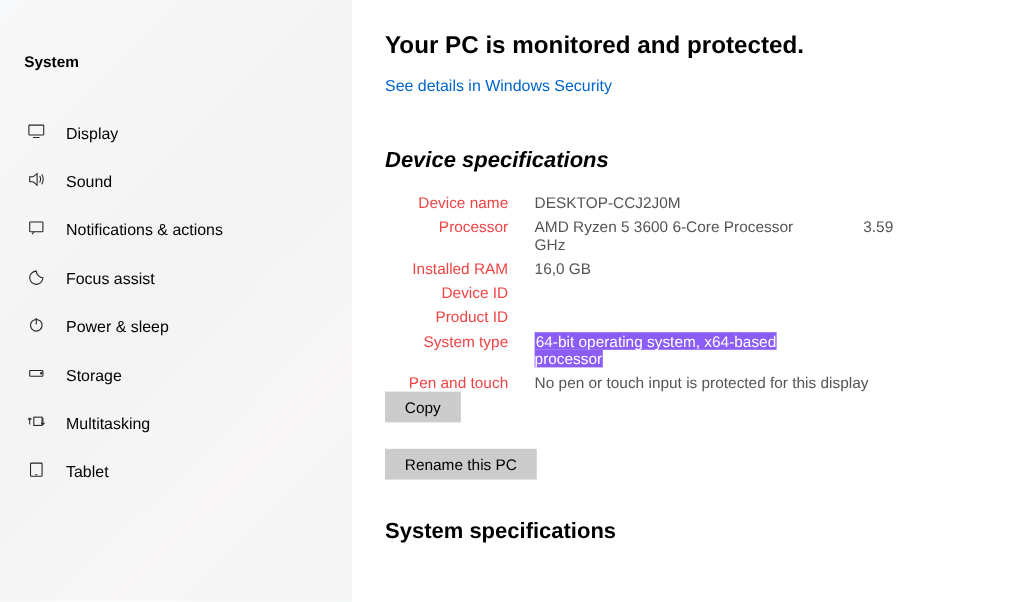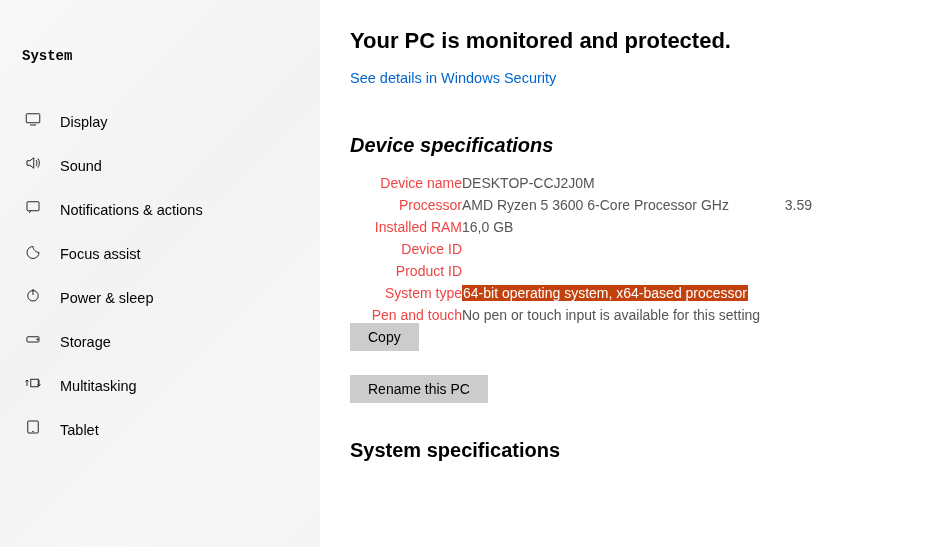--- a/index.html
+++ b/index.html
@@ -40,21 +40,20 @@
     background: transparent;
   }
   .search .mag {
     width: 16px; height: 16px;
     color: #555;
   }
   .section-title {
     font-weight: 600;
     font-size: 14px;
     margin: 30px 0 22px 6px;
-    font-family: Liberation Mono, monospace;
   }
   .nav { margin-top: 12px; }
   .nav-item {
     display: flex;
     align-items: flex-end;
     height: 44px;
     padding: 0 6px;
     cursor: pointer;
     font-size: 14.5px;
   }
@@ -92,24 +91,24 @@
     margin: 36px 0 0 0;
   }
   .specs {
     display: grid;
     grid-template-columns: 112px 290px 60px;
     row-gap: 6px;
     column-gap: 0;
     font-size: 14px;
   }
   .spec-label { color: #ef4444; text-align: right; }
-  .spec-val { color: #555; }
+  .spec-val { color: #555; margin-left: 24px; }
   .spec-extra { color: #555; text-align: right; }
   .hl {
-    background: #c2410c;
+    background: #8b5cf6;
     color: #fff;
     padding: 0 1px;
   }
   .btn {
     display: inline-block;
     background: #ccc;
     border: none;
     font-family: inherit;
     font-size: 14px;
     padding: 6px 18px;
@@ -232,21 +231,21 @@
 
       <div class="spec-label">Product ID</div>
       <div class="spec-val"></div>
       <div class="spec-extra"></div>
 
       <div class="spec-label">System type</div>
       <div class="spec-val"><span class="hl">64-bit operating system, x64-based processor</span></div>
       <div class="spec-extra"></div>
 
       <div class="spec-label">Pen and touch</div>
-      <div class="spec-val" style="grid-column: span 2">No pen or touch input is available for this setting</div>
+      <div class="spec-val" style="grid-column: span 2">No pen or touch input is protected for this display</div>
     </div>
 
     <button class="btn">Copy</button><br>
     <button class="btn rename">Rename this PC</button>
 
     <h2 class="winspec">System specifications</h2>
   </main>
 </div>
 
 </body></html>

